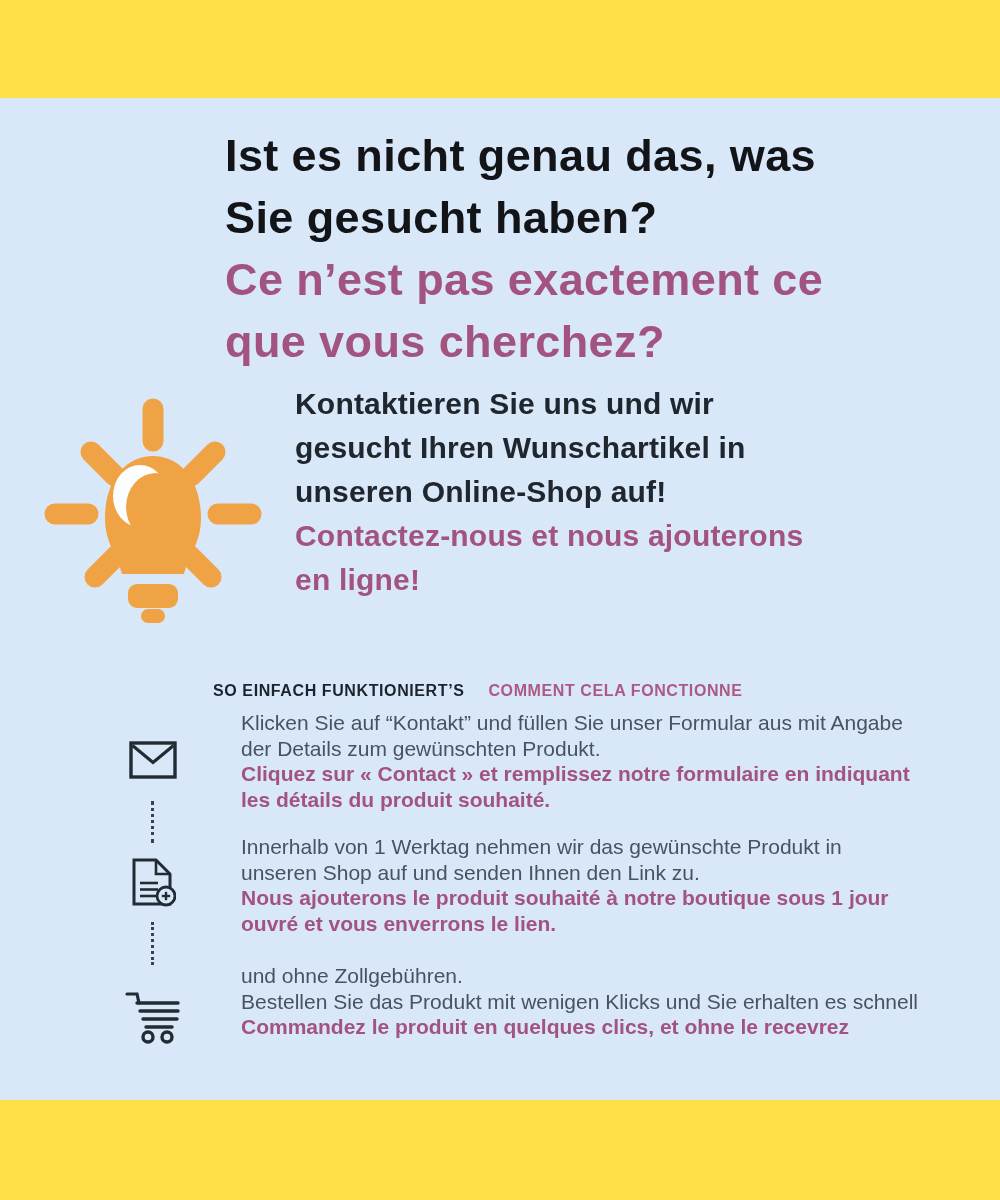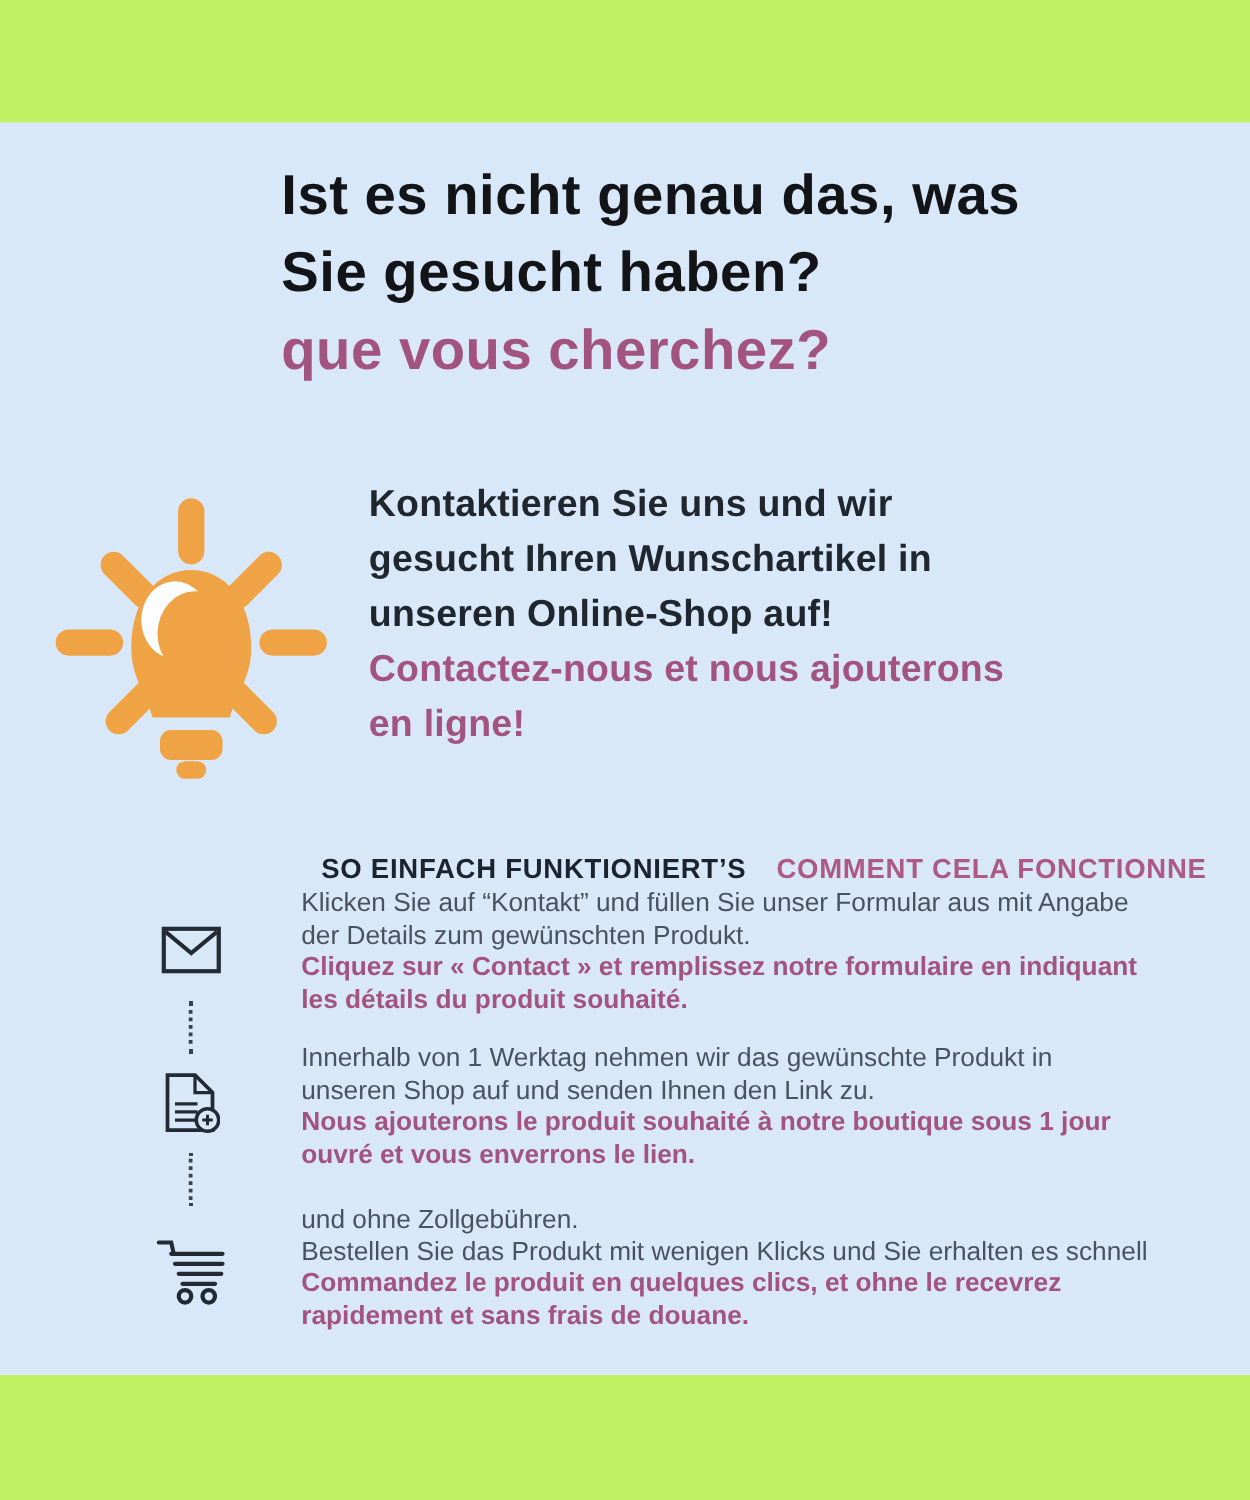--- a/index.html
+++ b/index.html
@@ -1,34 +1,34 @@
 <!DOCTYPE html>
 <html><head>
 <meta charset="utf-8">
 <style>
   html,body { margin:0; padding:0; background:#ffffff; }
   .canvas {
-    position:relative; width:1000px; height:1200px; background:#bef264;
+    position:relative; width:1000px; height:1200px; background:#fde047;
     font-family:"Liberation Sans","DejaVu Sans",sans-serif; overflow:hidden;
   }
   .panel {
     position:absolute; left:0; top:98px; width:1000px; height:1002px;
     background:#d9e8f9;
   }
   .abs { position:absolute; }
 
   .h1 { font-size:45px; font-weight:700; line-height:62px; letter-spacing:0.4px; white-space:nowrap; }
   .h1.de { color:#121417; }
   .h1.fr { color:#a2537f; }
 
   .intro { font-size:30px; font-weight:700; line-height:44px; letter-spacing:0.2px; white-space:nowrap; }
   .intro.de { color:#20262e; }
   .intro.fr { color:#a2537f; }
 
-  .howcaps { font-size:22px; font-weight:700; letter-spacing:0.6px; white-space:nowrap;margin-left:44px; }
+  .howcaps { font-size:16px; font-weight:700; letter-spacing:0.6px; white-space:nowrap; }
   .howcaps .de { color:#1b242e; margin-right:24px; }
   .howcaps .fr { color:#ac5a85; }
 
   .step { font-size:21px; line-height:25.5px; white-space:nowrap;margin-left:28px; }
   .step .de { color:#49525f; font-weight:400; display:block; }
   .step .fr { color:#a2537f; font-weight:700; display:block; }
 
   .dotline { width:0; border-left:3px dotted #39414c; }
 
   svg { display:block; }
@@ -37,20 +37,21 @@
 <body>
 
 <div class="canvas">
   <div class="panel"></div>
 
   <div class="abs h1 de" style="left:225px; top:125px;">
     <div>Ist es nicht genau das, was</div>
     <div>Sie gesucht haben?</div>
   </div>
   <div class="abs h1 fr" style="left:225px; top:249px;">
+    <div>Ce n’est pas exactement ce</div>
     <div>que vous cherchez?</div>
   </div>
 
   <div class="abs" style="left:42px; top:396px;">
     <svg width="222" height="232" viewBox="0 0 222 232">
       <g stroke="#f0a345" stroke-width="21" stroke-linecap="round">
         <line x1="111" y1="13" x2="111" y2="45"></line>
         <line x1="49" y1="56" x2="73" y2="80"></line>
         <line x1="173" y1="56" x2="149" y2="80"></line>
         <line x1="13" y1="118" x2="46" y2="118"></line>
@@ -124,15 +125,14 @@
         <line x1="22" y1="41" x2="48" y2="41"></line>
       </g>
       <circle cx="24" cy="51" r="5" fill="none" stroke="#222b33" stroke-width="3.4"></circle>
       <circle cx="43" cy="51" r="5" fill="none" stroke="#222b33" stroke-width="3.4"></circle>
     </svg>
   </div>
   <div class="abs step" style="left:213px; top:963px;">
     <span class="de">und ohne Zollgebühren.</span>
     <span class="de">Bestellen Sie das Produkt mit wenigen Klicks und Sie erhalten es schnell</span>
     <span class="fr">Commandez le produit en quelques clics, et ohne le recevrez</span>
-    <span class="fr">rapidement et sans frais de douane.</span>
   </div>
 </div>
 
 </body></html>

